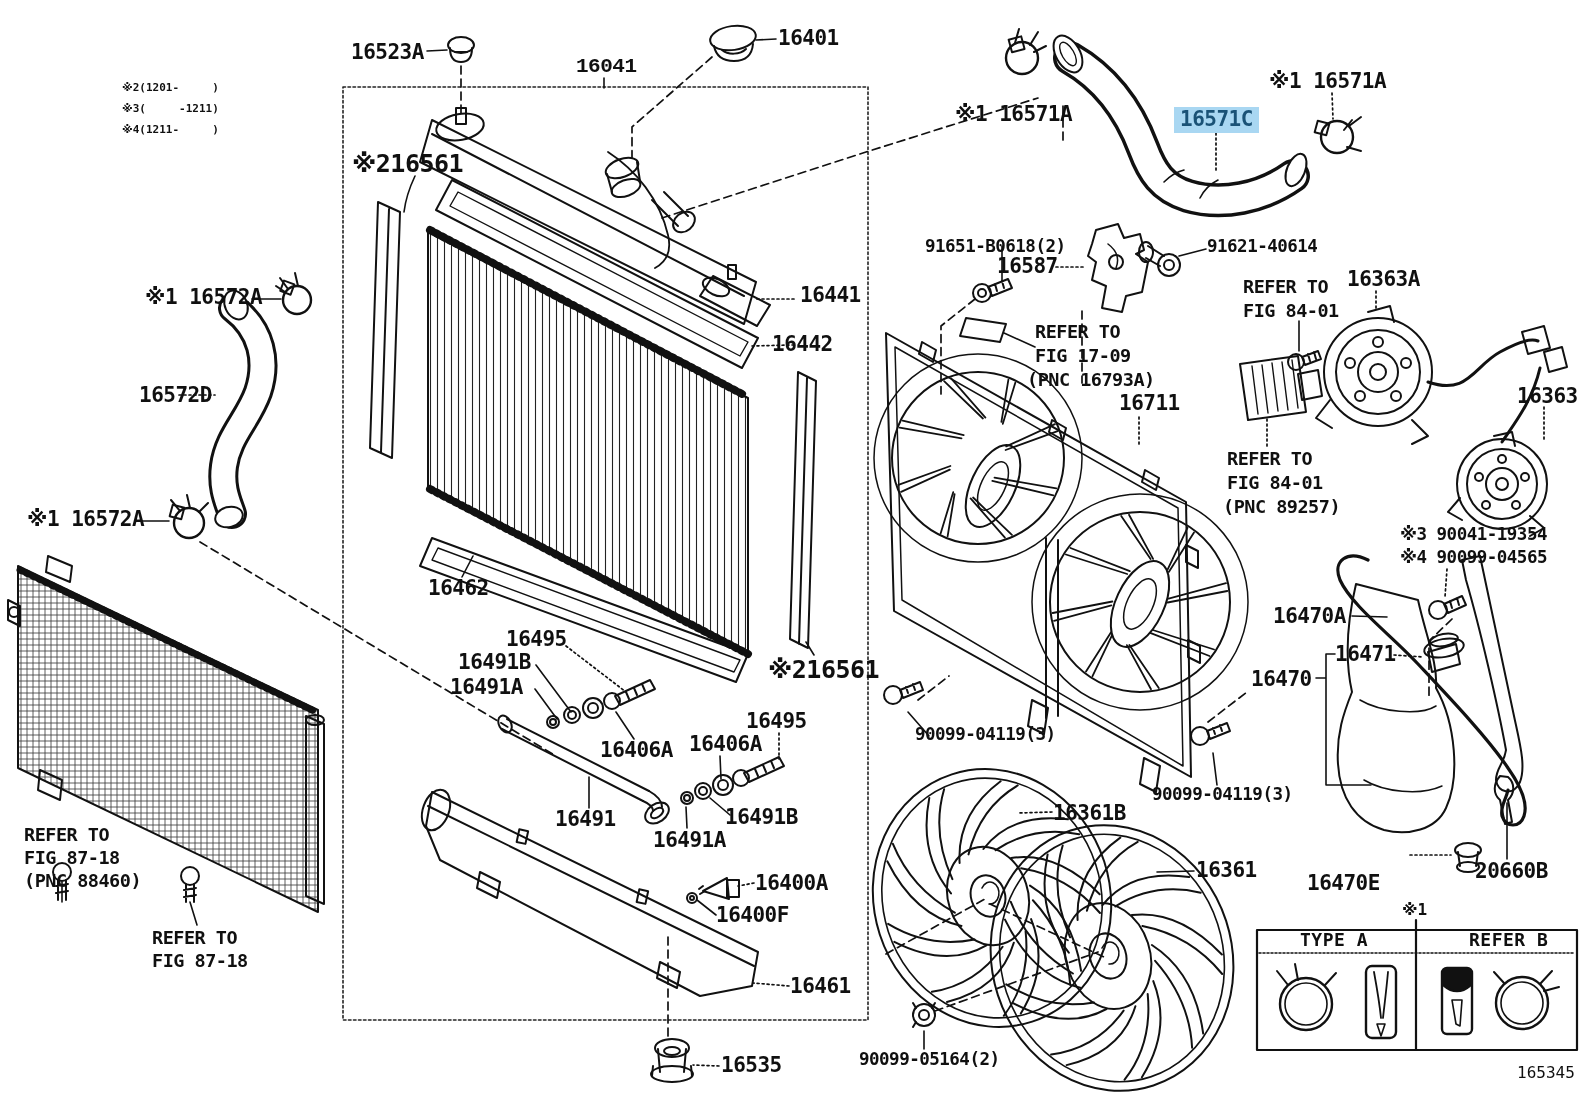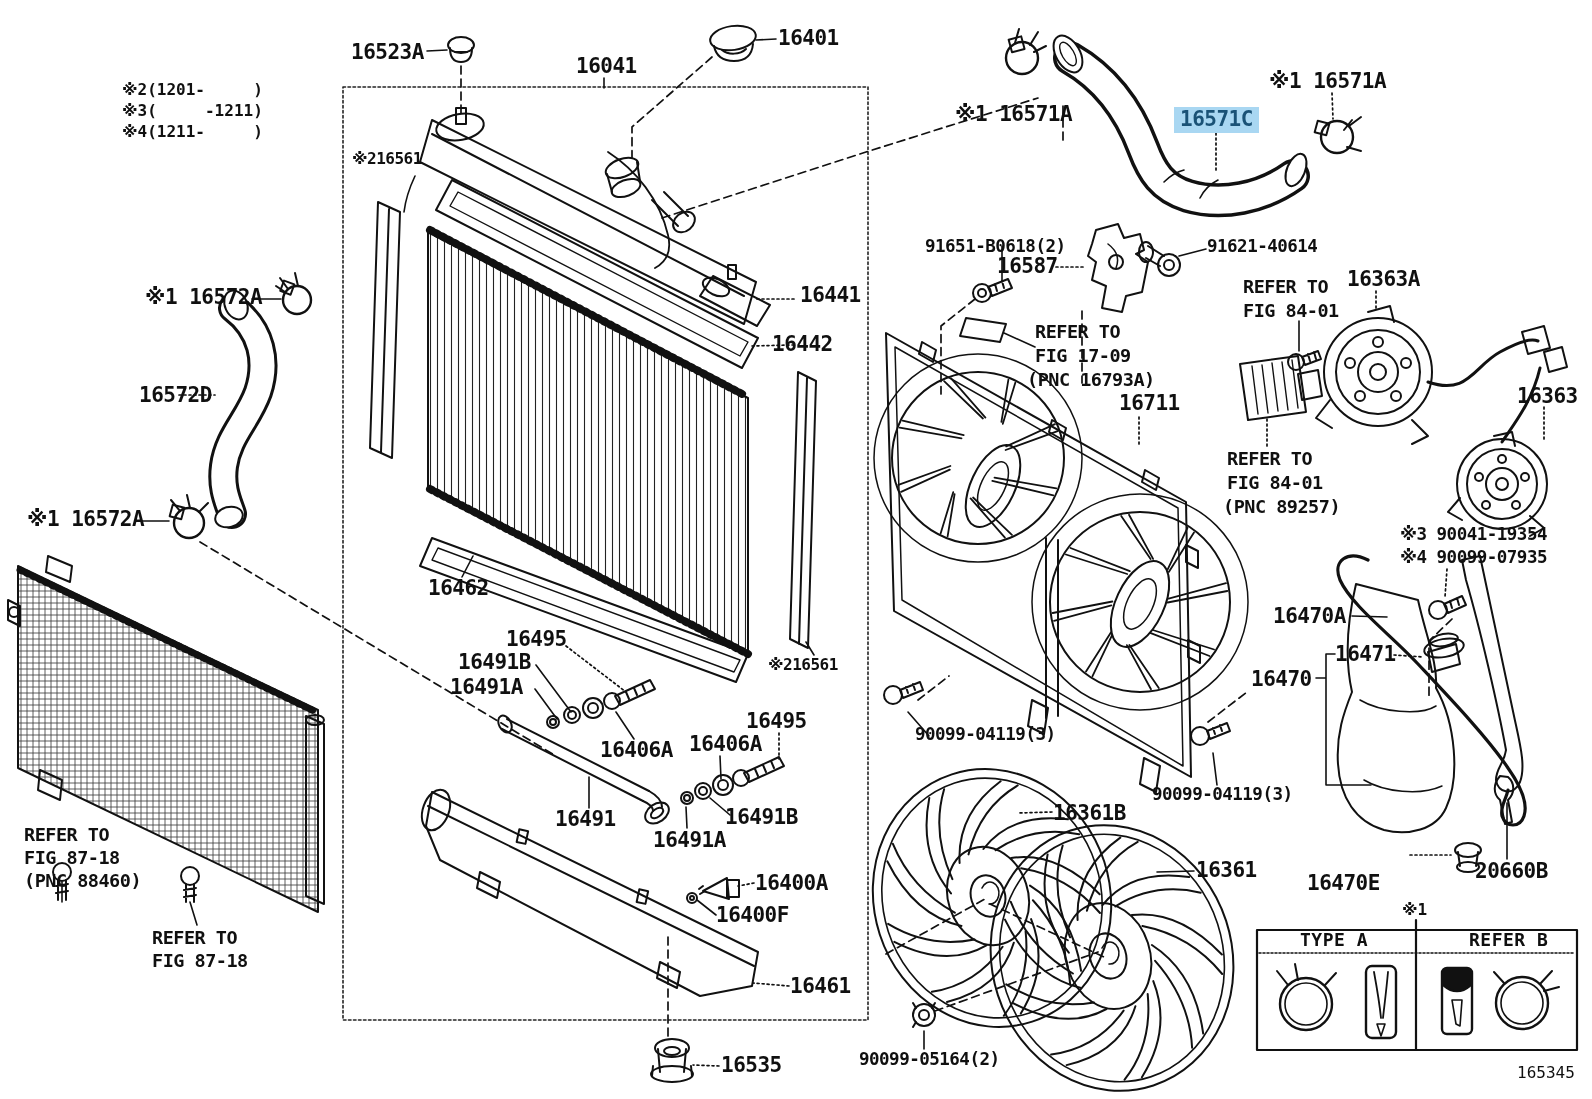--- a/index.html
+++ b/index.html
@@ -1,24 +1,24 @@
 <!DOCTYPE html>
 <html><head>
 <meta charset="utf-8">
 <style>
   html,body{margin:0;padding:0;}
   body{width:1592px;height:1099px;position:relative;background:#fff;overflow:hidden;
        font-family:"DejaVu Sans Mono","DejaVu Sans",monospace;}
   #artwork{position:absolute;left:0;top:0;}
   .lbl{position:absolute;font-weight:bold;color:#101010;white-space:pre;line-height:1;}
   .part {font-size:21px;letter-spacing:-0.5px;}
-  .npart{font-size:16px;letter-spacing:-0.5px;}
+  .npart{font-size:25px;letter-spacing:-0.5px;}
   .long {font-size:17.5px;letter-spacing:-0.5px;}
   .ref  {font-size:18.5px;letter-spacing:-0.5px;}
-  .note {font-size:16px;}
+  .note {font-size:11px;}
   .note2{font-size:16px;}
   .th   {font-size:18px;letter-spacing:0.5px;}
   .figno{font-size:16px;font-weight:normal;}
   .hl{background:#a9d7f2;color:#1a5276;padding:2px 6px 3px;margin:-2px -6px -3px;}
 </style>
 </head>
 <body>
 
 <svg id="artwork" width="1592" height="1099" viewBox="0 0 1592 1099" fill="none" stroke="#111" stroke-width="2" stroke-linecap="round" stroke-linejoin="round">
   <defs>
@@ -396,21 +396,21 @@
       <path d="M1540,984 L1552,971 M1544,991 L1559,987 M1504,983 L1494,972"></path>
     </g>
   </g>
 </svg>
 
 <div id="labels-layer">
     <div class="lbl note" style="left: 122px; top: 82px;">※2(1201-     )</div>
     <div class="lbl note" style="left: 122px; top: 103px;">※3(     -1211)</div>
     <div class="lbl note" style="left: 122px; top: 124px;">※4(1211-     )</div>
     <div class="lbl part" style="left: 351px; top: 42px;">16523A</div>
-    <div class="lbl part" style="left: 576px; top: 56px;">16041</div>
+    <div class="lbl part" style="left: 576px; top: 56px; font-family: Liberation Mono, monospace;">16041</div>
     <div class="lbl part" style="left: 778px; top: 28px;">16401</div>
     <div class="lbl npart" style="left: 352px; top: 151px;">※216561</div>
     <div class="lbl part" style="left: 145px; top: 287px;">※1 16572A</div>
     <div class="lbl part" style="left: 103px; top: 385px; margin-left: 36px;">16572D</div>
     <div class="lbl part" style="left: 27px; top: 509px;">※1 16572A</div>
     <div class="lbl ref" style="left: 24px; top: 826px;">REFER TO</div>
     <div class="lbl ref" style="left: 24px; top: 849px;">FIG 87-18</div>
     <div class="lbl ref" style="left: 24px; top: 872px;">(PNC 88460)</div>
     <div class="lbl ref" style="left: 152px; top: 929px;">REFER TO</div>
     <div class="lbl ref" style="left: 152px; top: 952px;">FIG 87-18</div>
@@ -442,21 +442,21 @@
     <div class="lbl part" style="left: 1347px; top: 269px;">16363A</div>
     <div class="lbl part" style="left: 1517px; top: 386px;">16363</div>
     <div class="lbl ref" style="left: 1035px; top: 323px;">REFER TO</div>
     <div class="lbl ref" style="left: 1035px; top: 347px;">FIG 17-09</div>
     <div class="lbl ref" style="left: 1027px; top: 371px;">(PNC 16793A)</div>
     <div class="lbl part" style="left: 1119px; top: 393px;">16711</div>
     <div class="lbl ref" style="left: 1227px; top: 450px;">REFER TO</div>
     <div class="lbl ref" style="left: 1227px; top: 474px;">FIG 84-01</div>
     <div class="lbl ref" style="left: 1223px; top: 498px;">(PNC 89257)</div>
     <div class="lbl long" style="left: 1400px; top: 526px;">※3 90041-19354</div>
-    <div class="lbl long" style="left: 1400px; top: 549px;">※4 90099-07935</div>
+    <div class="lbl long" style="left: 1400px; top: 549px;">※4 90099-04565</div>
     <div class="lbl part" style="left: 1273px; top: 606px;">16470A</div>
     <div class="lbl part" style="left: 1335px; top: 644px;">16471</div>
     <div class="lbl part" style="left: 1251px; top: 669px;">16470</div>
     <div class="lbl long" style="left: 915px; top: 726px;">90099-04119(3)</div>
     <div class="lbl long" style="left: 1152px; top: 786px;">90099-04119(3)</div>
     <div class="lbl part" style="left: 1053px; top: 803px;">16361B</div>
     <div class="lbl part" style="left: 1196px; top: 860px;">16361</div>
     <div class="lbl long" style="left: 859px; top: 1051px;">90099-05164(2)</div>
     <div class="lbl part" style="left: 1307px; top: 844px; margin-top: 29px;">16470E</div>
     <div class="lbl part" style="left: 1475px; top: 861px;">20660B</div>

